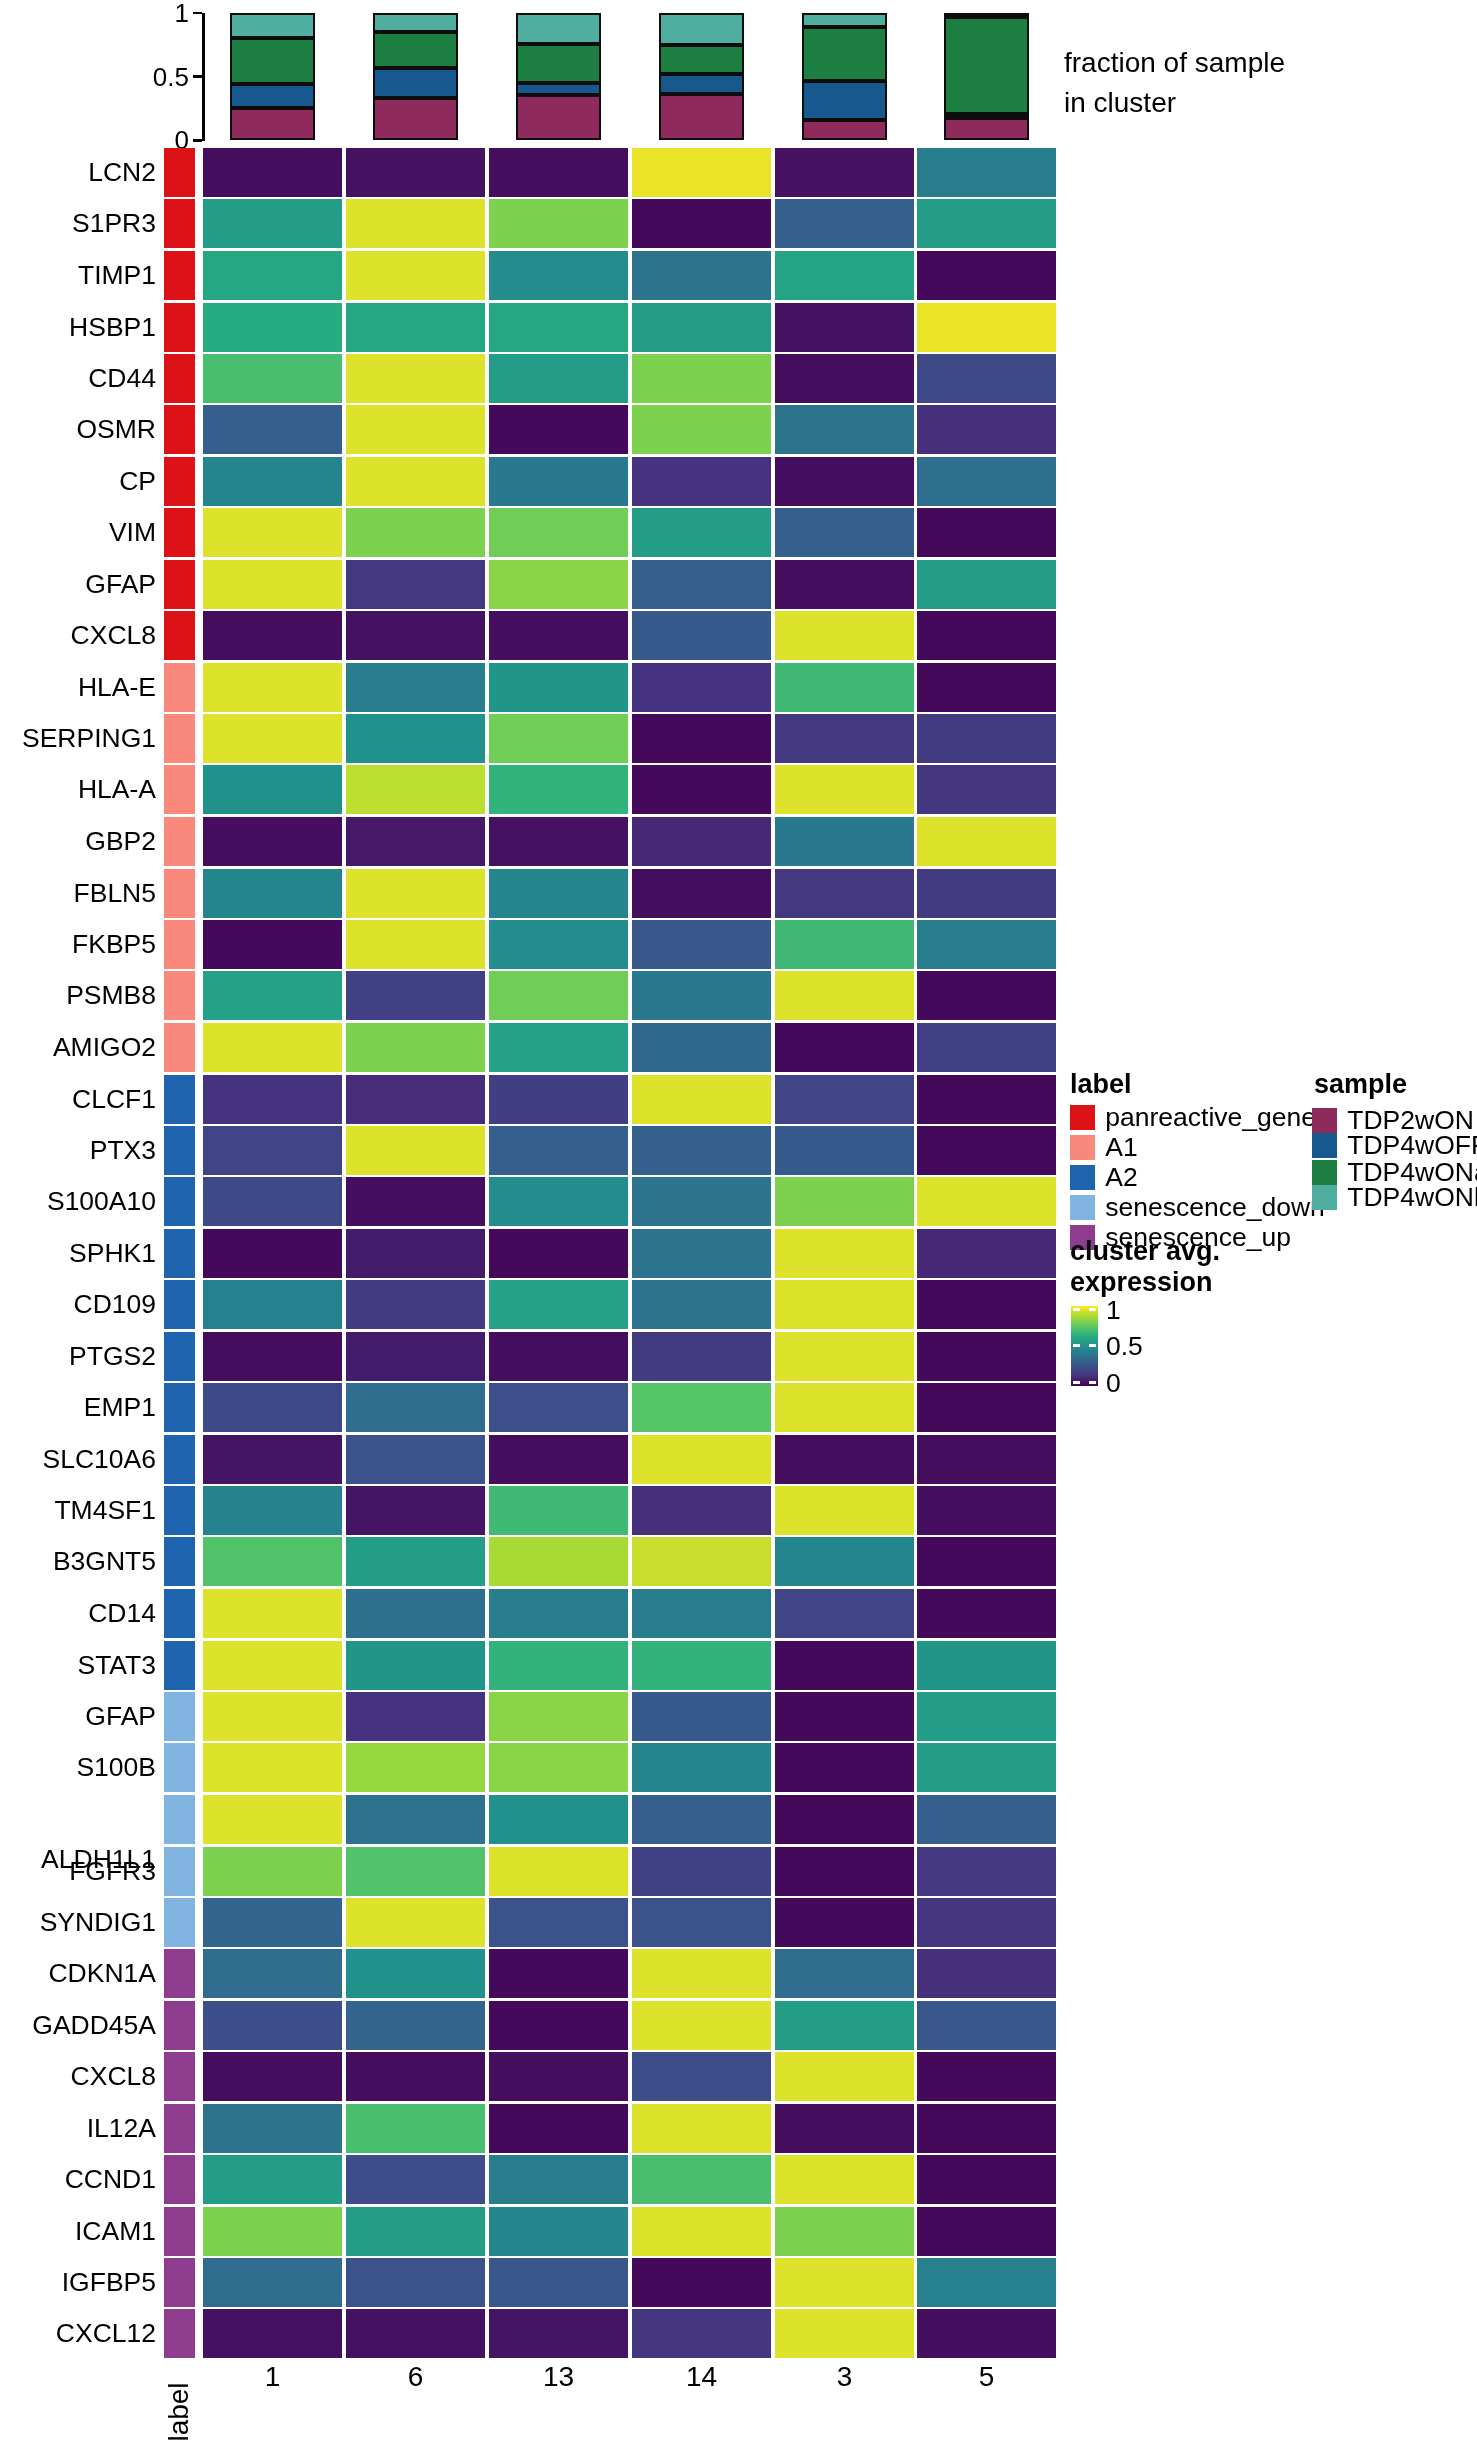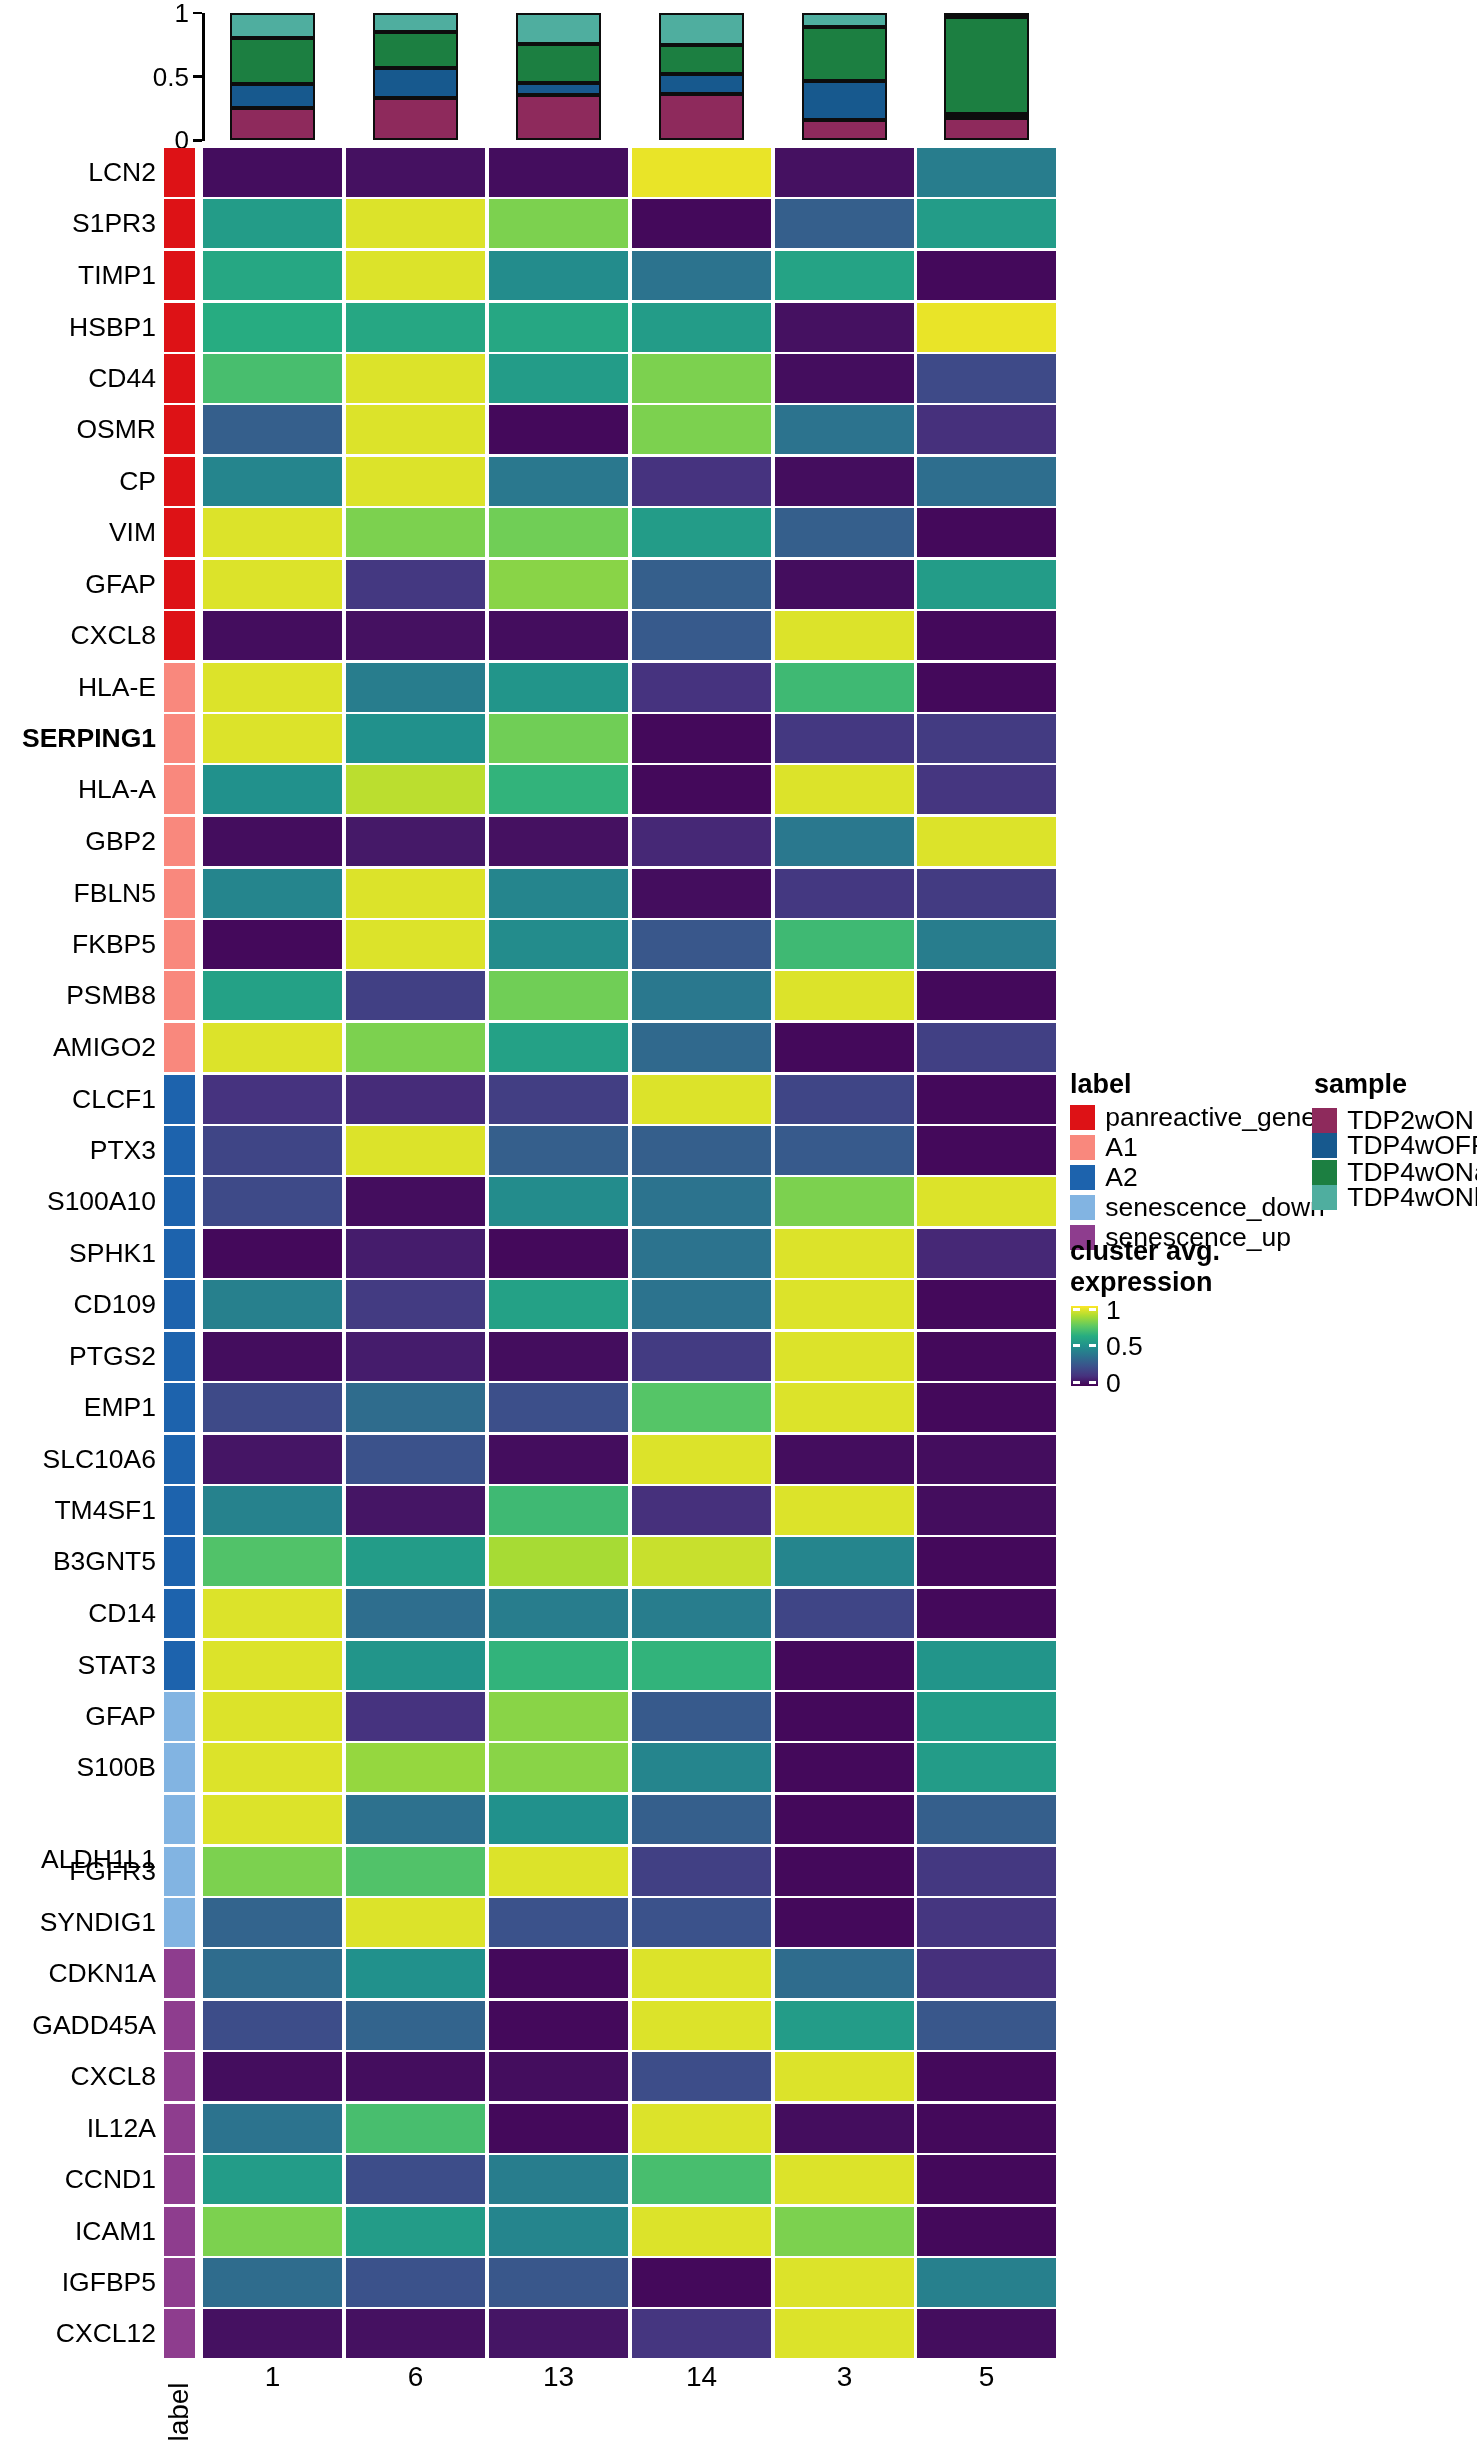--- a/index.html
+++ b/index.html
@@ -82,20 +82,24 @@
         <div class="bar-seg" style="height: 14px; background: rgb(79, 174, 159);"></div>
       </div>
       <div class="bar-stack" style="left: 944px; top: 13px; width: 85px; height: 127px;">
         <div class="bar-seg" style="height: 23px; background: rgb(142, 42, 92);"></div>
         <div class="bar-seg" style="height: 1.3px; background: rgb(23, 89, 142);"></div>
         <div class="bar-seg" style="height: 99px; background: rgb(28, 127, 65);"></div>
         <div class="bar-seg" style="height: 3.8px; background: rgb(79, 174, 159);"></div>
       </div>
     </div>
 
+  <div id="fraction-caption">
+    <div>fraction of sample</div>
+    <div>in cluster</div>
+  </div>
 
   <div id="heatmap">
       <div class="gene-label" style="top: 148px; height: 49px;">LCN2</div>
       <div class="hm-cell" style="left: 164px; top: 148px; width: 31px; height: 49px; background: rgb(221, 18, 22);"></div>
       <div class="hm-cell" style="left: 203px; top: 148px; width: 139px; height: 49px; background: rgb(68, 13, 94);"></div>
       <div class="hm-cell" style="left: 346px; top: 148px; width: 139px; height: 49px; background: rgb(69, 17, 97);"></div>
       <div class="hm-cell" style="left: 489px; top: 148px; width: 139px; height: 49px; background: rgb(68, 13, 94);"></div>
       <div class="hm-cell" style="left: 632px; top: 148px; width: 139px; height: 49px; background: rgb(233, 228, 40);"></div>
       <div class="hm-cell" style="left: 775px; top: 148px; width: 139px; height: 49px; background: rgb(69, 17, 97);"></div>
       <div class="hm-cell" style="left: 917px; top: 148px; width: 139px; height: 49px; background: rgb(40, 125, 141);"></div>
@@ -172,21 +176,21 @@
       <div class="hm-cell" style="left: 775px; top: 611px; width: 139px; height: 49px; background: rgb(220, 227, 42);"></div>
       <div class="hm-cell" style="left: 917px; top: 611px; width: 139px; height: 49px; background: rgb(68, 9, 91);"></div>
       <div class="gene-label" style="top: 663px; height: 49px;">HLA-E</div>
       <div class="hm-cell" style="left: 164px; top: 663px; width: 31px; height: 49px; background: rgb(249, 136, 125);"></div>
       <div class="hm-cell" style="left: 203px; top: 663px; width: 139px; height: 49px; background: rgb(220, 227, 42);"></div>
       <div class="hm-cell" style="left: 346px; top: 663px; width: 139px; height: 49px; background: rgb(40, 125, 141);"></div>
       <div class="hm-cell" style="left: 489px; top: 663px; width: 139px; height: 49px; background: rgb(34, 149, 138);"></div>
       <div class="hm-cell" style="left: 632px; top: 663px; width: 139px; height: 49px; background: rgb(70, 51, 127);"></div>
       <div class="hm-cell" style="left: 775px; top: 663px; width: 139px; height: 49px; background: rgb(63, 185, 115);"></div>
       <div class="hm-cell" style="left: 917px; top: 663px; width: 139px; height: 49px; background: rgb(68, 9, 91);"></div>
-      <div class="gene-label" style="top: 714px; height: 49px; font-weight: bold;">SERPING1</div>
+      <div class="gene-label" style="top: 714px; height: 49px;">SERPING1</div>
       <div class="hm-cell" style="left: 164px; top: 714px; width: 31px; height: 49px; background: rgb(249, 136, 125);"></div>
       <div class="hm-cell" style="left: 203px; top: 714px; width: 139px; height: 49px; background: rgb(220, 227, 42);"></div>
       <div class="hm-cell" style="left: 346px; top: 714px; width: 139px; height: 49px; background: rgb(33, 145, 140);"></div>
       <div class="hm-cell" style="left: 489px; top: 714px; width: 139px; height: 49px; background: rgb(112, 206, 86);"></div>
       <div class="hm-cell" style="left: 632px; top: 714px; width: 139px; height: 49px; background: rgb(68, 9, 91);"></div>
       <div class="hm-cell" style="left: 775px; top: 714px; width: 139px; height: 49px; background: rgb(68, 56, 129);"></div>
       <div class="hm-cell" style="left: 917px; top: 714px; width: 139px; height: 49px; background: rgb(67, 59, 130);"></div>
       <div class="gene-label" style="top: 765px; height: 49px;">HLA-A</div>
       <div class="hm-cell" style="left: 164px; top: 765px; width: 31px; height: 49px; background: rgb(249, 136, 125);"></div>
       <div class="hm-cell" style="left: 203px; top: 765px; width: 139px; height: 49px; background: rgb(33, 145, 140);"></div>

